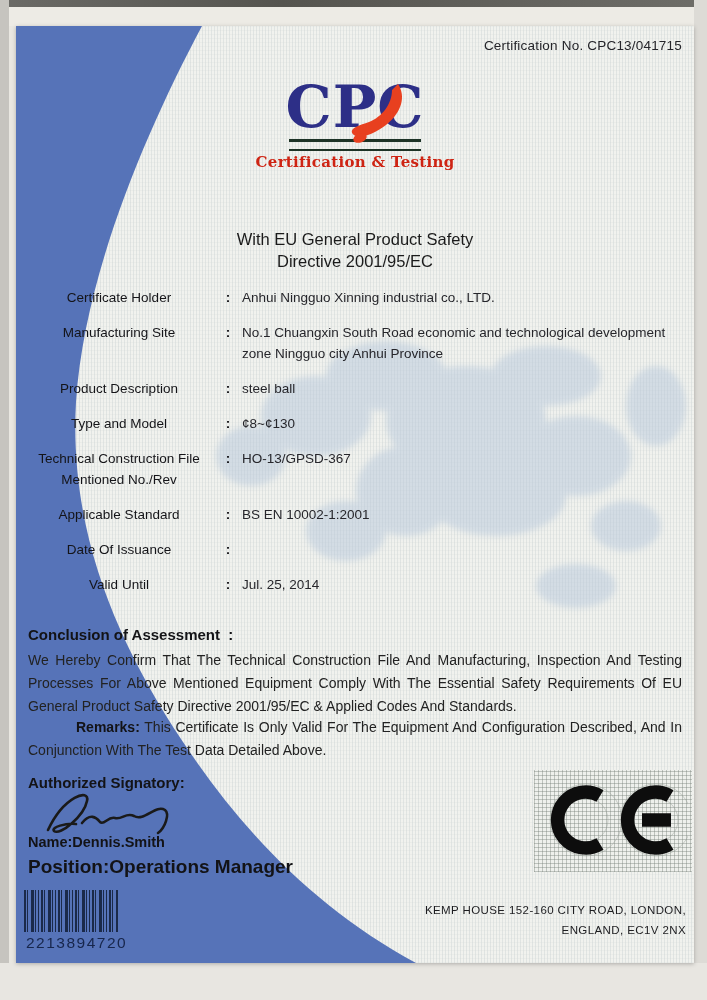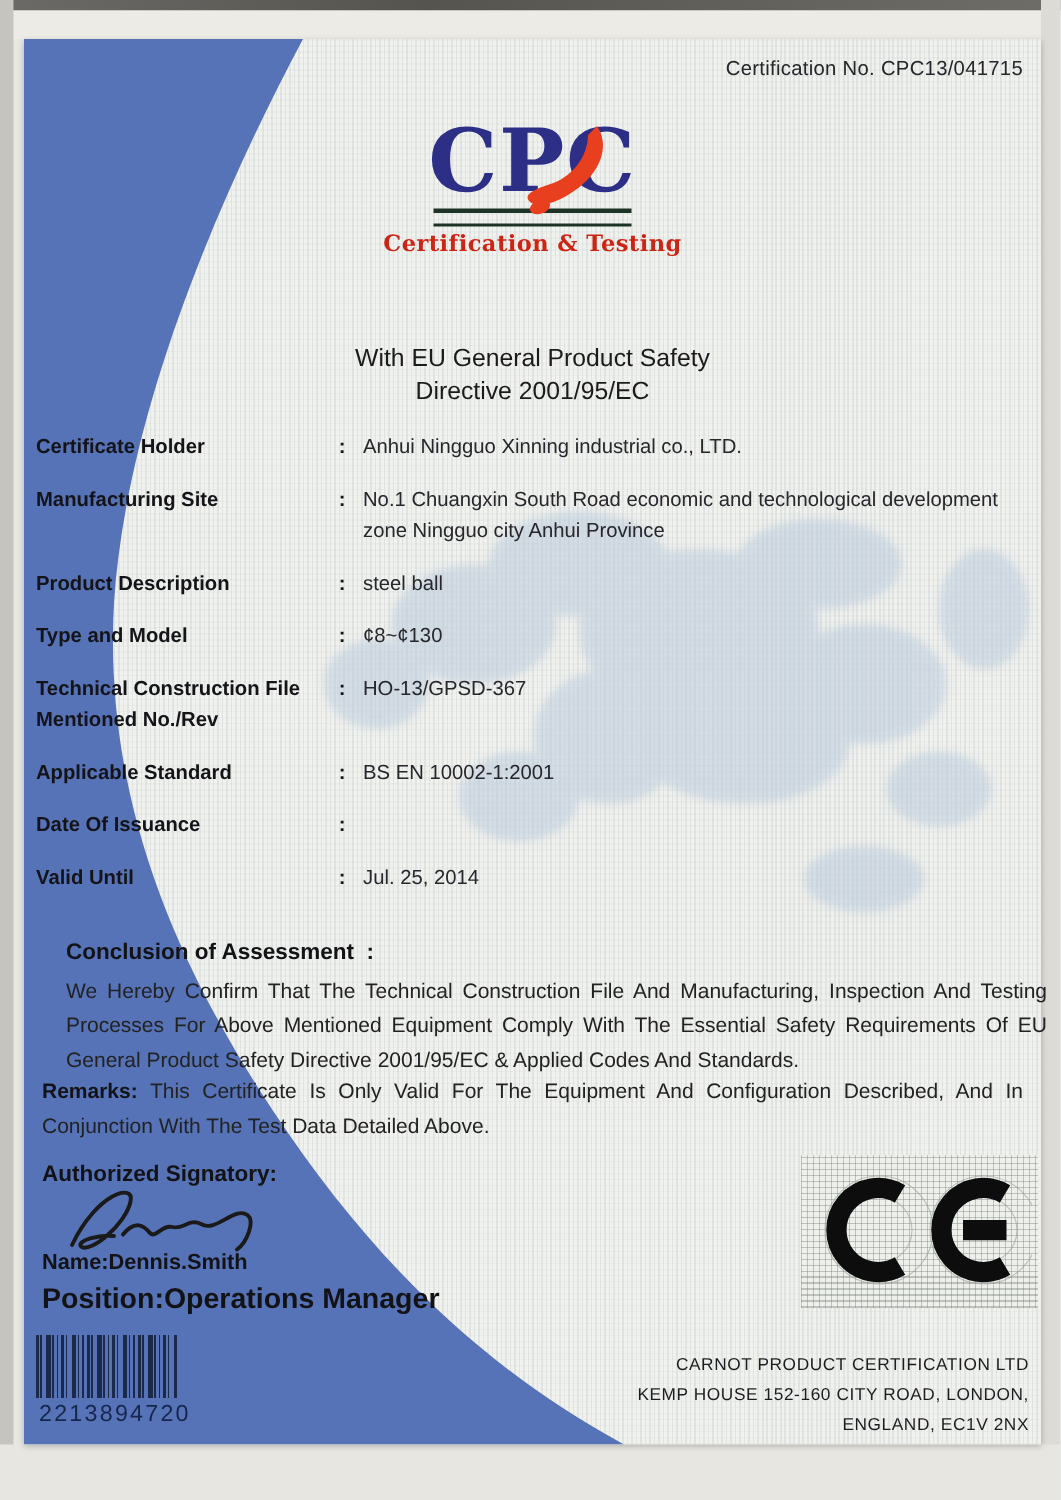--- a/index.html
+++ b/index.html
@@ -35,31 +35,31 @@
   .logo-swoosh{position:absolute;left:28px;top:2px;width:110px;height:72px;pointer-events:none;}
   .logo-rule{width:132px;height:7px;margin:3px auto 2px auto;border-top:3px solid #1d3326;border-bottom:2px solid #1d3326;}
   .logo-tagline{font-family:"DejaVu Serif", serif;font-weight:bold;font-size:15px;color:#ce2413;letter-spacing:0.3px;}
 
   .title{position:absolute;left:0;top:166px;width:678px;text-align:center;font-size:27.5px;color:#151515;letter-spacing:1.2px;}
   .sub1{position:absolute;left:0;top:204px;width:678px;text-align:center;font-size:16.5px;color:#1b1b1b;}
   .sub2{position:absolute;left:0;top:226px;width:678px;text-align:center;font-size:16.5px;color:#1b1b1b;}
 
   .fields{position:absolute;left:8px;top:261px;width:655px;}
   .frow{display:flex;margin-bottom:14px;line-height:21px;font-size:13.5px;color:#26262b;}
-  .flabel{width:190px;text-align:left;font-weight:bold;color:#141418;}
+  .flabel{width:190px;text-align:center;font-weight:normal;color:#141418;}
   .fcolon{width:28px;text-align:center;font-weight:bold;color:#141418;}
   .fvalue{flex:1;}
   .block{display:block;}
 
-  .conclusion{position:absolute;left:12px;top:600px;width:654px;color:#222;margin-left:16px;}
+  .conclusion{position:absolute;left:12px;top:600px;width:654px;color:#222;}
   .conclusion h3{margin:0 0 4px 0;font-size:15px;font-weight:bold;color:#131316;display:inline-block;}
   .conclusion p{margin:2px 0 0 0;font-size:14px;line-height:23px;text-align:justify;}
 
   .remarks{position:absolute;left:12px;top:690px;width:654px;font-size:14px;line-height:23px;text-align:justify;color:#222;}
-  .remarks .b{font-weight:bold;color:#131316;}
+  .remarks .b{font-weight:bold;color:#131316;margin-left:48px;}
 
   .auth{position:absolute;left:12px;top:748px;font-size:15px;font-weight:bold;color:#131316;}
   .signature{position:absolute;left:22px;top:760px;width:165px;height:55px;}
   .sig-name{position:absolute;left:12px;top:808px;font-size:14.5px;font-weight:bold;color:#131316;}
   .sig-pos{position:absolute;left:12px;top:830px;font-size:19px;font-weight:bold;color:#131316;}
 
   .ce-box{
     position:absolute;left:518px;top:744px;width:158px;height:102px;
     background-color:#eef0ec;
     background-image:
@@ -217,18 +217,17 @@
         <path d="M 132,18 A 28,28 0 1 0 132,66"></path>
         <path d="M 104,42 L 133,42"></path>
       </g>
     </svg>
   </div>
 
   <div class="barcode"></div>
   <div class="barcode-num">2213894720</div>
 
   <div class="issuer">
-    <div>CARNOT PRODUCT CERTIFICATION LTD</div>
     <div>KEMP HOUSE 152-160 CITY ROAD, LONDON,</div>
     <div>ENGLAND, EC1V 2NX</div>
   </div>
 
 </div>
 
 </body></html>

